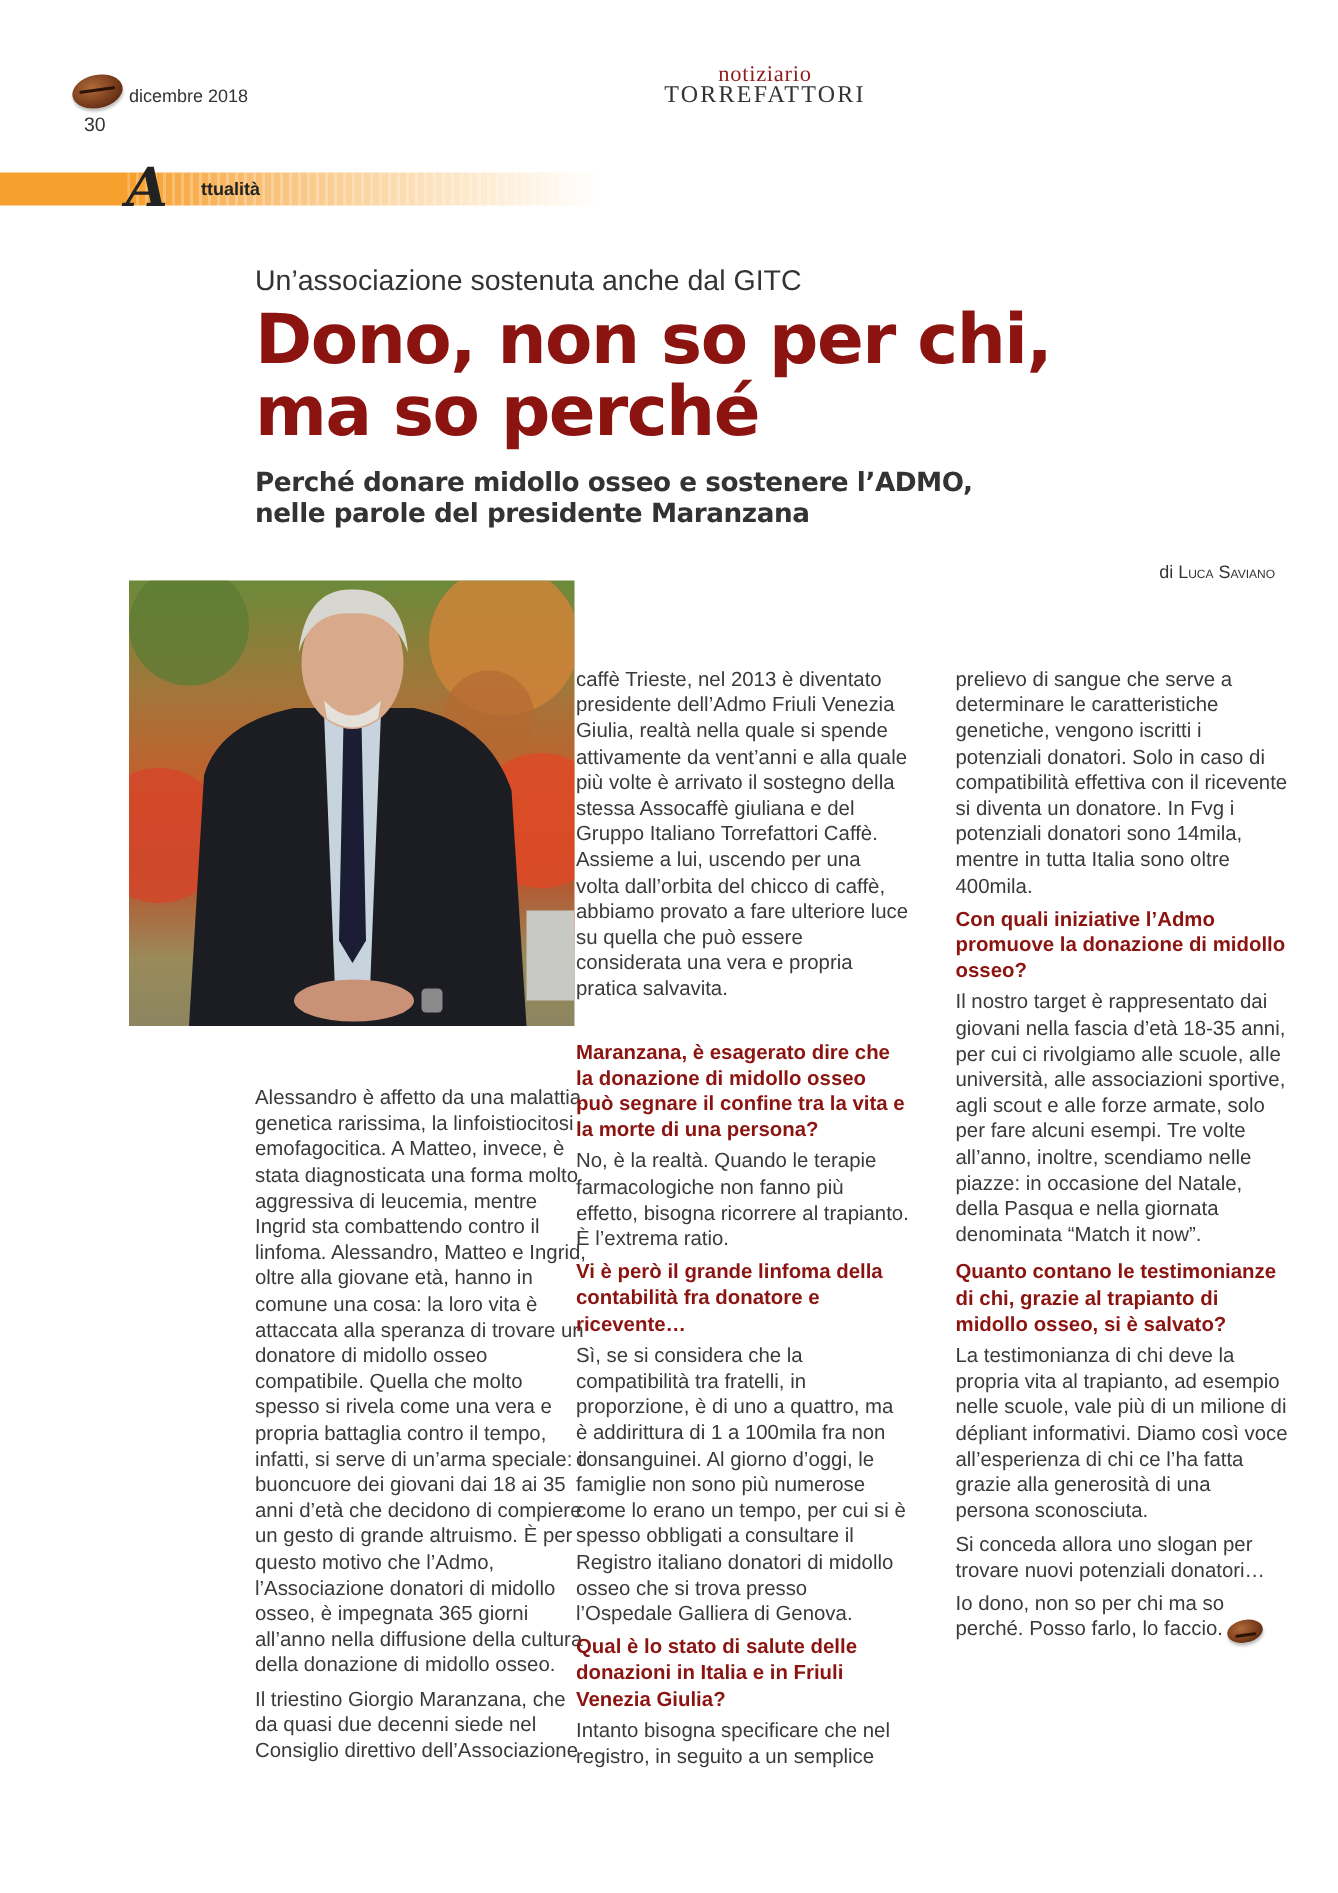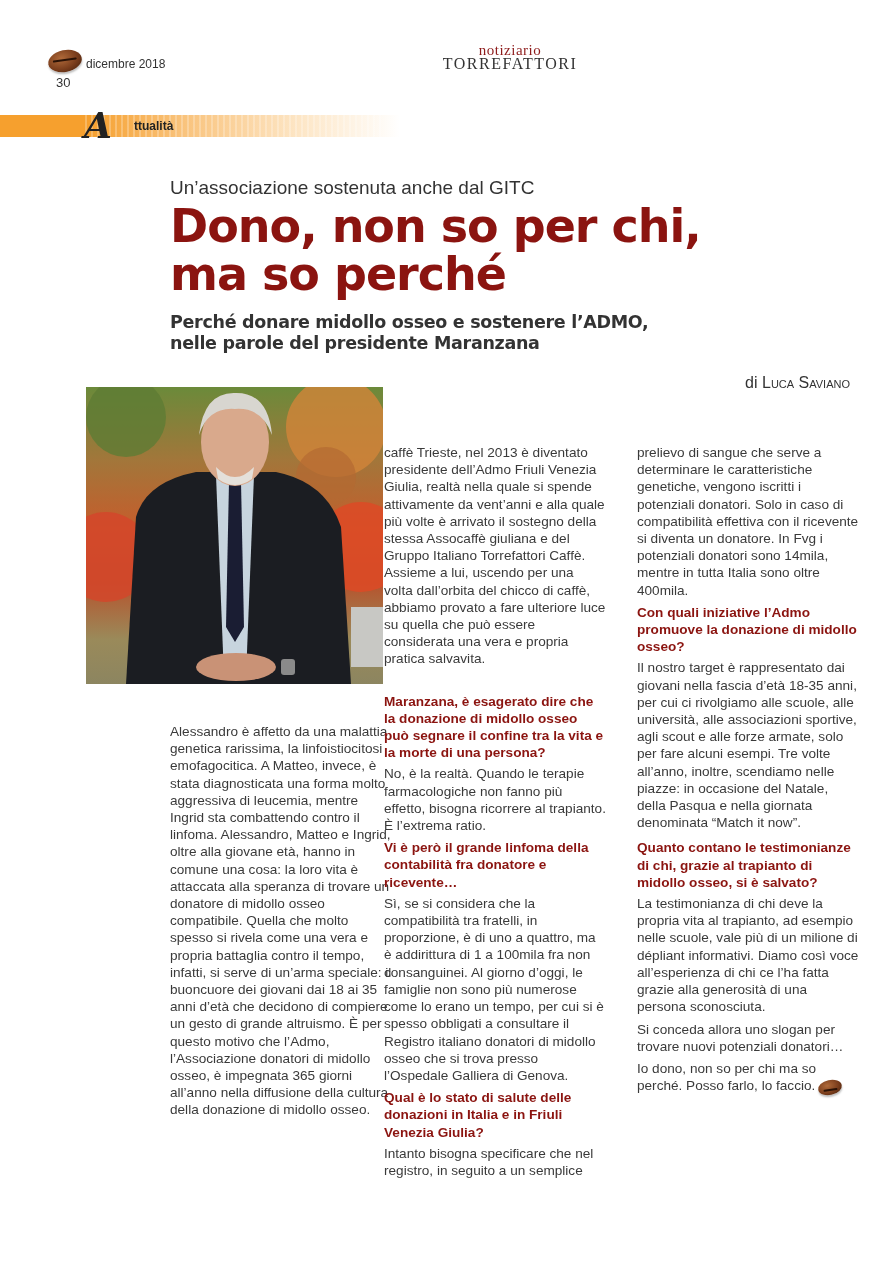--- a/index.html
+++ b/index.html
@@ -23,21 +23,21 @@
           background: linear-gradient(90deg, #f6a02e 0%, #f6a02e 22%, #f9c27a 45%, #fde6c6 75%, rgba(255,255,255,0) 100%); }
   .band-stripes { left: 85px; top: 115px; width: 300px; height: 22px;
           background: repeating-linear-gradient(90deg, rgba(255,255,255,0.25) 0 2px, rgba(255,255,255,0) 2px 6px); }
   .bigA { font-family: "DejaVu Serif", serif; font-style: italic; font-weight: bold; font-size: 36px; color: #222; }
   .section-label { font-size: 12px; font-weight: bold; color: #222; padding-left: 28px; }
 
   
   .kicker { font-size: 19px; color: #333; }
   .title { font-family: "DejaVu Sans", sans-serif; font-weight: bold; color: #8b1410; font-size: 46px; line-height: 48px; letter-spacing: -1px; }
   .subtitle { font-family: "DejaVu Sans", sans-serif; font-weight: bold; color: #333; font-size: 17.5px; line-height: 21px; letter-spacing: -0.3px; }
-  .byline { font-size: 16px; color: #333; }
+  .byline { font-size: 12px; color: #333; }
   .byline .sc { font-variant: small-caps; }
 
   
   .photo { left: 86px; top: 387px; width: 297px; height: 297px; overflow: hidden;
            background: linear-gradient(180deg, #6b8a3a 0%, #a3763a 25%, #c95a2a 50%, #b8502a 65%, #9a8a5a 85%, #8c8560 100%); }
 
   
   .col { font-size: 13.6px; line-height: 17.2px; color: #3a3a3a; }
   .col p { margin: 0 0 5px 0; }
   .col h3 { margin: 4px 0 4px 0; font-size: 13.6px; line-height: 17.2px; color: #8b1410; font-weight: bold; }
@@ -95,20 +95,21 @@
     <path d="M113 48 Q118 5 149 6 Q182 5 186 48 Q176 20 149 22 Q122 20 113 48 Z" fill="#d8d6d0"></path>
     <path d="M130 80 Q149 100 168 80 L166 92 Q149 104 132 92 Z" fill="#e4e0da"></path>
 
     <ellipse cx="150" cy="280" rx="40" ry="14" fill="#c99276"></ellipse>
     <rect x="195" y="272" width="14" height="16" rx="3" fill="#8a8a8a"></rect>
   </svg>
 </div>
 
 <div class="abs col c1">
   <p>Alessandro è affetto da una malattia genetica rarissima, la linfoistiocitosi emofagocitica. A Matteo, invece, è stata diagnosticata una forma molto aggressiva di leucemia, mentre Ingrid sta combattendo contro il linfoma. Alessandro, Matteo e Ingrid, oltre alla giovane età, hanno in comune una cosa: la loro vita è attaccata alla speranza di trovare un donatore di midollo osseo compatibile. Quella che molto spesso si rivela come una vera e propria battaglia contro il tempo, infatti, si serve di un’arma speciale: il buoncuore dei giovani dai 18 ai 35 anni d’età che decidono di compiere un gesto di grande altruismo. È per questo motivo che l’Admo, l’Associazione donatori di midollo osseo, è impegnata 365 giorni all’anno nella diffusione della cultura della donazione di midollo osseo.</p>
+  <p>Il triestino Giorgio Maranzana, che da quasi due decenni siede nel Consiglio direttivo dell’Associazione</p>
 </div>
 
 <div class="abs col c2">
   <p>caffè Trieste, nel 2013 è diventato presidente dell’Admo Friuli Venezia Giulia, realtà nella quale si spende attivamente da vent’anni e alla quale più volte è arrivato il sostegno della stessa Assocaffè giuliana e del Gruppo Italiano Torrefattori Caffè. Assieme a lui, uscendo per una volta dall’orbita del chicco di caffè, abbiamo provato a fare ulteriore luce su quella che può essere considerata una vera e propria pratica salvavita.</p>
   <div style="height:16px;"></div>
   <h3>Maranzana, è esagerato dire che la donazione di midollo osseo può segnare il confine tra la vita e la morte di una persona?</h3>
   <p>No, è la realtà. Quando le terapie farmacologiche non fanno più effetto, bisogna ricorrere al trapianto. È l’extrema ratio.</p>
   <h3>Vi è però il grande linfoma della contabilità fra donatore e ricevente…</h3>
   <p>Sì, se si considera che la compatibilità tra fratelli, in proporzione, è di uno a quattro, ma è addirittura di 1 a 100mila fra non consanguinei. Al giorno d’oggi, le famiglie non sono più numerose come lo erano un tempo, per cui si è spesso obbligati a consultare il Registro italiano donatori di midollo osseo che si trova presso l’Ospedale Galliera di Genova.</p>
   <h3>Qual è lo stato di salute delle donazioni in Italia e in Friuli Venezia Giulia?</h3>

